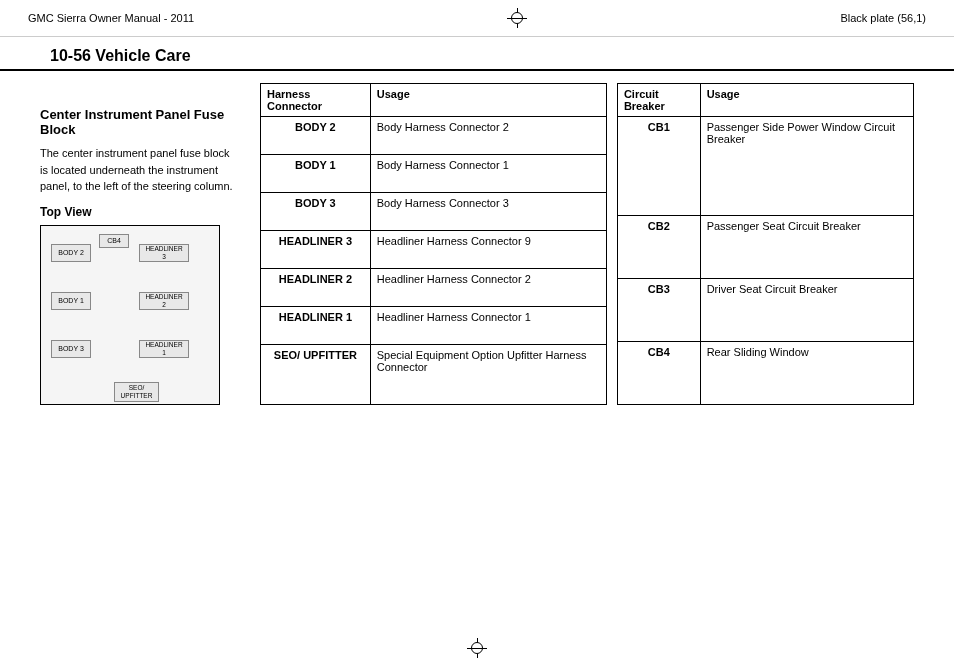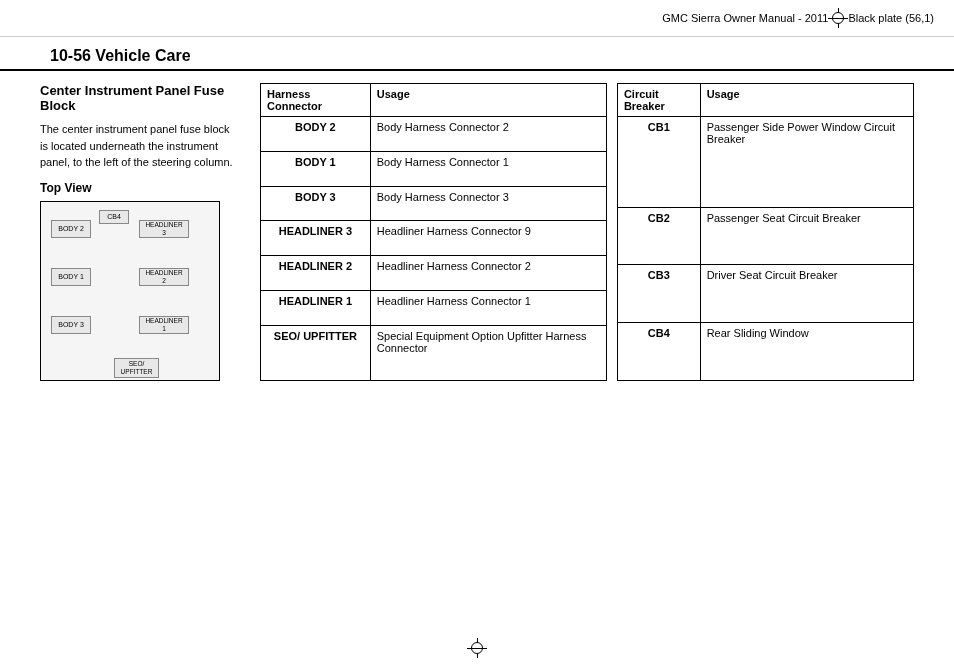--- a/index.html
+++ b/index.html
@@ -10,23 +10,23 @@
       font-family: Arial, sans-serif;
       font-size: 12px;
       color: #000;
       overflow: hidden;
       position: relative;
     }
 
     
     .page-header {
       display: flex;
-      justify-content: flex-end;
+      justify-content: space-between;
       align-items: center;
-      padding: 8px 20px;
+      padding: 8px 28px;
       border-bottom: 1px solid #ccc;
       font-size: 11px;
     }
 
     
     .section-heading {
       padding: 10px 40px 4px 50px;
       font-size: 16px;
       font-weight: bold;
       border-bottom: 2px solid #000;
@@ -43,20 +43,21 @@
     
     .left-column {
       width: 200px;
       flex-shrink: 0;
     }
 
     .left-column h2 {
       font-size: 13px;
       font-weight: bold;
       margin-bottom: 8px;
+      margin-top: 24px;
     }
 
     .left-column p {
       font-size: 11px;
       line-height: 1.5;
       margin-bottom: 8px;
     }
 
     .left-column h3 {
       font-size: 12px;

